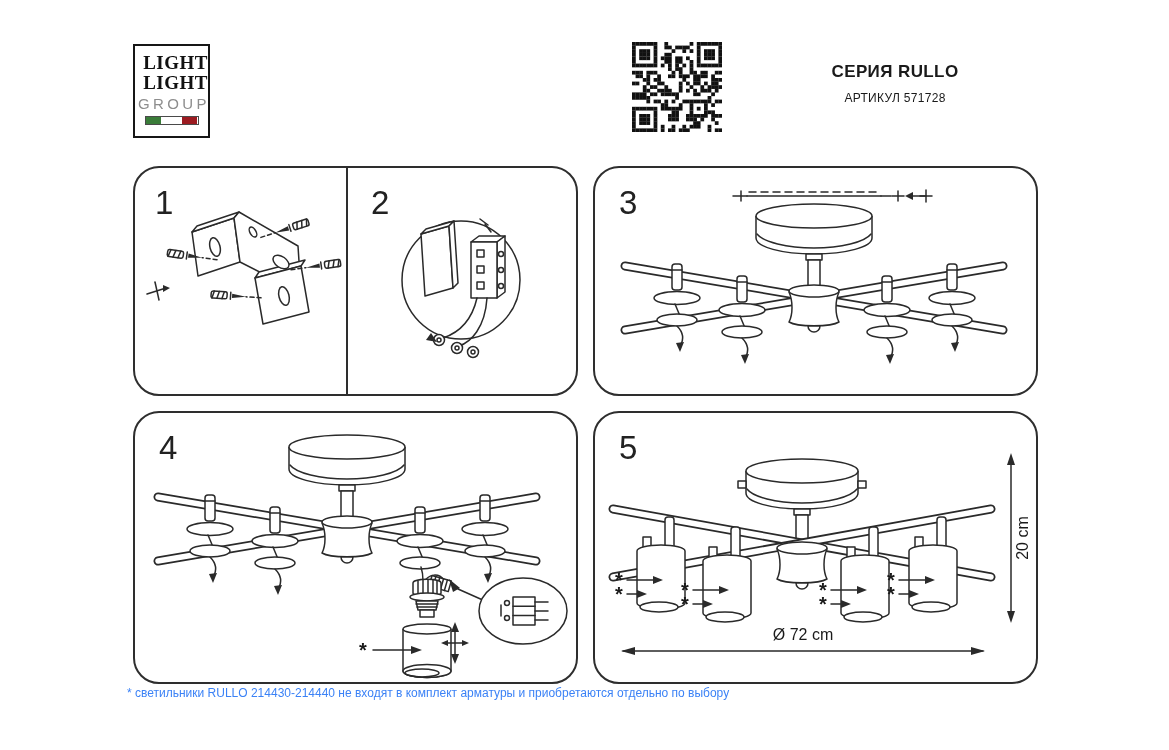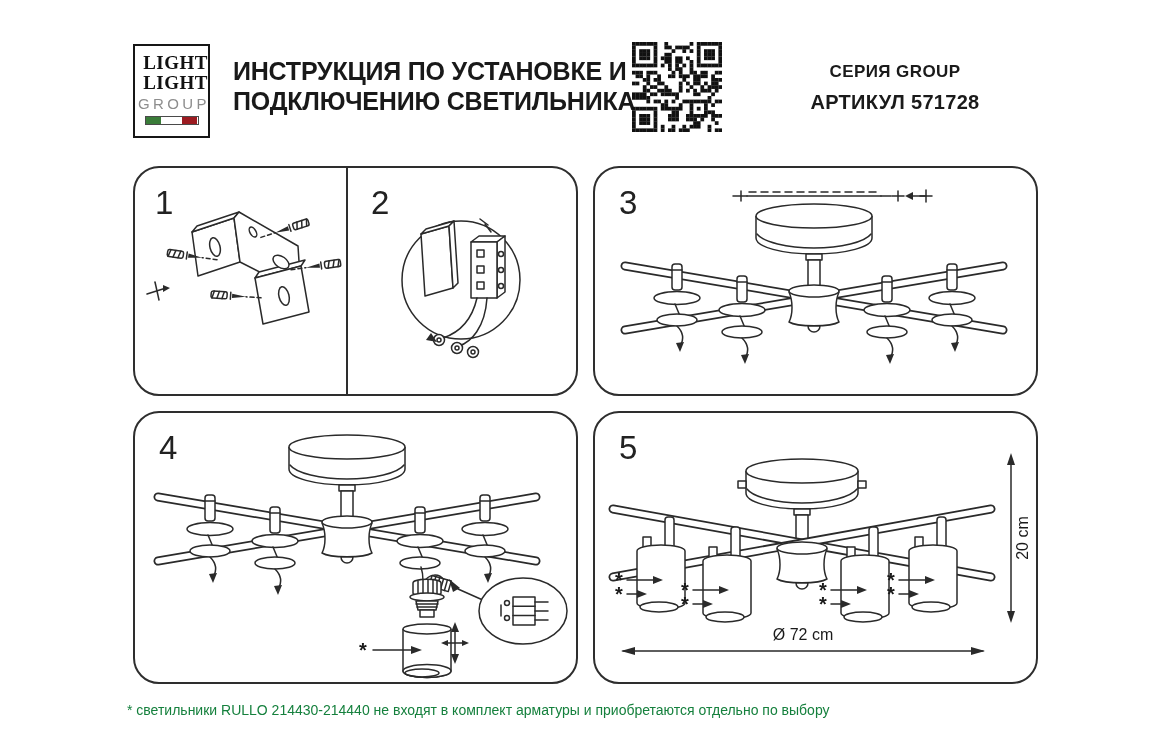--- a/index.html
+++ b/index.html
@@ -12,60 +12,56 @@
   .logo-light{margin-top:7px;}
   .logo-group{font-size:15px;letter-spacing:3.4px;color:var(--gray,#8d8d8d);margin-top:2px;margin-left:3px;}
   .logo-flag{width:52px;height:7px;margin:4px auto 0;display:flex;border:1px solid #4a4a4a;}
   .logo-flag .g{flex:1;background:var(--flag-green,#3a7c39);}
   .logo-flag .w{flex:1.3;background:#fff;}
   .logo-flag .r{flex:1;background:var(--flag-red,#9c1b21);}
   .title{left:233px;top:56px;font-size:25px;font-weight:700;line-height:30px;letter-spacing:-.2px;color:#191919;white-space:nowrap;}
   .qr{left:632px;top:42px;width:90px;height:90px;}
   .series-block{left:795px;top:62px;width:200px;text-align:center;}
   .series{font-size:17px;font-weight:700;letter-spacing:.4px;}
-  .article{font-size:20px;font-weight:700;margin-top:9px;letter-spacing:.3px;}
+  .article{font-size:12px;font-weight:400;margin-top:9px;letter-spacing:.3px;}
   
   .panel{position:absolute;border:2px solid #2e2e2e;border-radius:26px;background:#fff;}
   .panel-a{left:133px;top:166px;width:441px;height:226px;}
   .panel-b{left:593px;top:166px;width:441px;height:226px;}
   .panel-c{left:133px;top:411px;width:441px;height:269px;}
   .panel-d{left:593px;top:411px;width:441px;height:269px;}
   .divider{position:absolute;left:211px;top:0;bottom:0;width:2px;background:#2e2e2e;}
   .step-num{position:absolute;font-size:33px;font-weight:400;color:#222;}
   .draw{position:absolute;}
   
   .ln{fill:none;stroke:#2a2a2a;stroke-width:1.5;stroke-linecap:round;stroke-linejoin:round;}
   .fw{fill:#fff;stroke:#2a2a2a;stroke-width:1.5;stroke-linejoin:round;}
   .fb{fill:#2a2a2a;stroke:none;}
   .rod{stroke:#2a2a2a;stroke-width:9;stroke-linecap:round;fill:none;}
   .rodw{stroke:#fff;stroke-width:5.5;stroke-linecap:round;fill:none;}
   .ast{font-family:"Liberation Sans",sans-serif;font-size:20px;font-weight:700;fill:#1a1a1a;}
   .dim{font-family:"Liberation Sans",sans-serif;font-size:16px;fill:#1a1a1a;}
-  .footnote{left:127px;top:702px;font-size:14px;color:#15803d;white-space:nowrap;}
+  .footnote{left:127px;top:686px;font-size:12px;color:#3b82f6;white-space:nowrap;}
 </style>
 </head>
 <body>
 
 <div class="page">
 
   <div class="abs logo-box">
     <div class="logo-light">LIGHT</div>
     <div class="logo-star">LIGHT</div>
     <div class="logo-group">GROUP</div>
     <div class="logo-flag">
       <span class="g"></span>
         <span class="w"></span>
         <span class="r"></span>
     </div>
   </div>
 
-  <div class="abs title">
-    <div>ИНСТРУКЦИЯ ПО УСТАНОВКЕ И</div>
-    <div>ПОДКЛЮЧЕНИЮ СВЕТИЛЬНИКА</div>
-  </div>
 
   <svg id="qr" class="abs qr" viewBox="0 0 90 90" fill="#111">
       <rect x="0.0" y="0.0" width="3.75" height="3.75"></rect>
       <rect x="3.6" y="0.0" width="3.75" height="3.75"></rect>
       <rect x="7.2" y="0.0" width="3.75" height="3.75"></rect>
       <rect x="10.8" y="0.0" width="3.75" height="3.75"></rect>
       <rect x="14.4" y="0.0" width="3.75" height="3.75"></rect>
       <rect x="18.0" y="0.0" width="3.75" height="3.75"></rect>
       <rect x="21.6" y="0.0" width="3.75" height="3.75"></rect>
       <rect x="32.4" y="0.0" width="3.75" height="3.75"></rect>
@@ -359,21 +355,21 @@
       <rect x="39.6" y="86.4" width="3.75" height="3.75"></rect>
       <rect x="46.8" y="86.4" width="3.75" height="3.75"></rect>
       <rect x="50.4" y="86.4" width="3.75" height="3.75"></rect>
       <rect x="54.0" y="86.4" width="3.75" height="3.75"></rect>
       <rect x="75.6" y="86.4" width="3.75" height="3.75"></rect>
       <rect x="82.8" y="86.4" width="3.75" height="3.75"></rect>
       <rect x="86.4" y="86.4" width="3.75" height="3.75"></rect>
     </svg>
 
   <div class="abs series-block">
-    <div class="series">СЕРИЯ GROUP</div>
+    <div class="series">СЕРИЯ RULLO</div>
     <div class="article">АРТИКУЛ 571728</div>
   </div>
 
   <div class="panel panel-a">
     <div class="divider"></div>
     <div class="step-num" style="left:20px;top:16px;">1</div>
     <div class="step-num" style="left:236px;top:16px;">2</div>
 
     <svg class="draw" style="left:0;top:0;" width="212" height="226" viewBox="0 0 212 226">
       <g>

